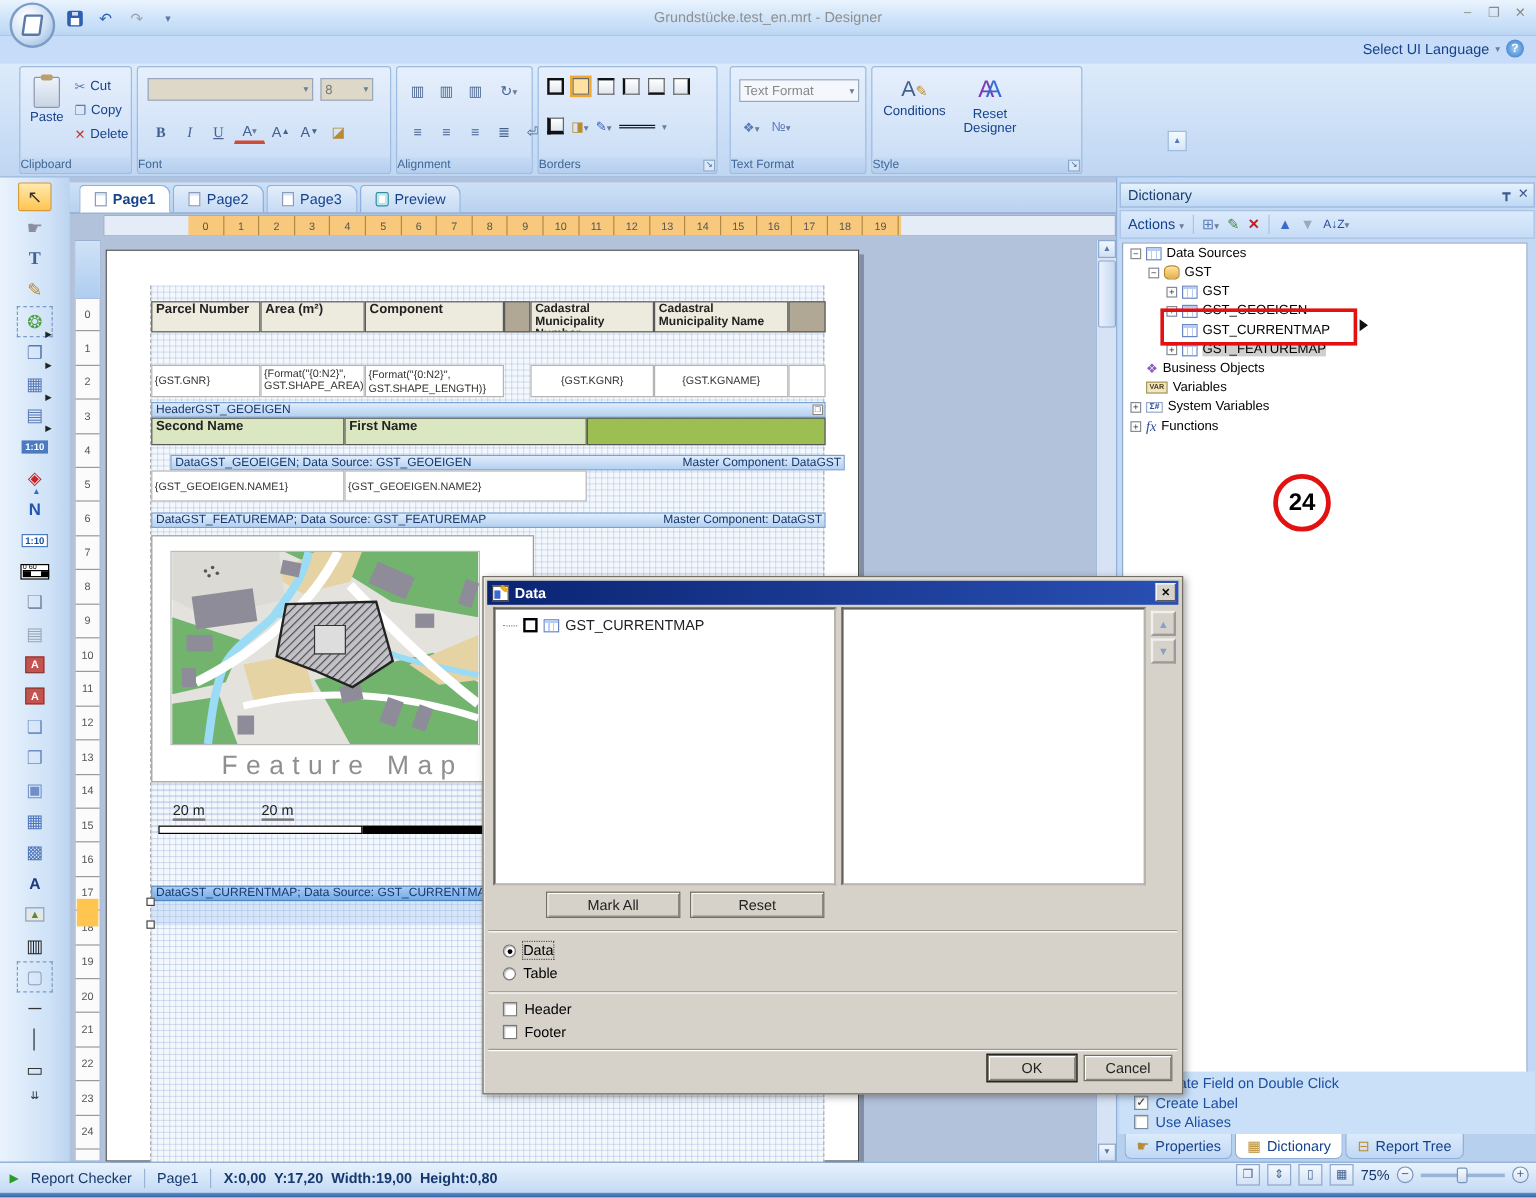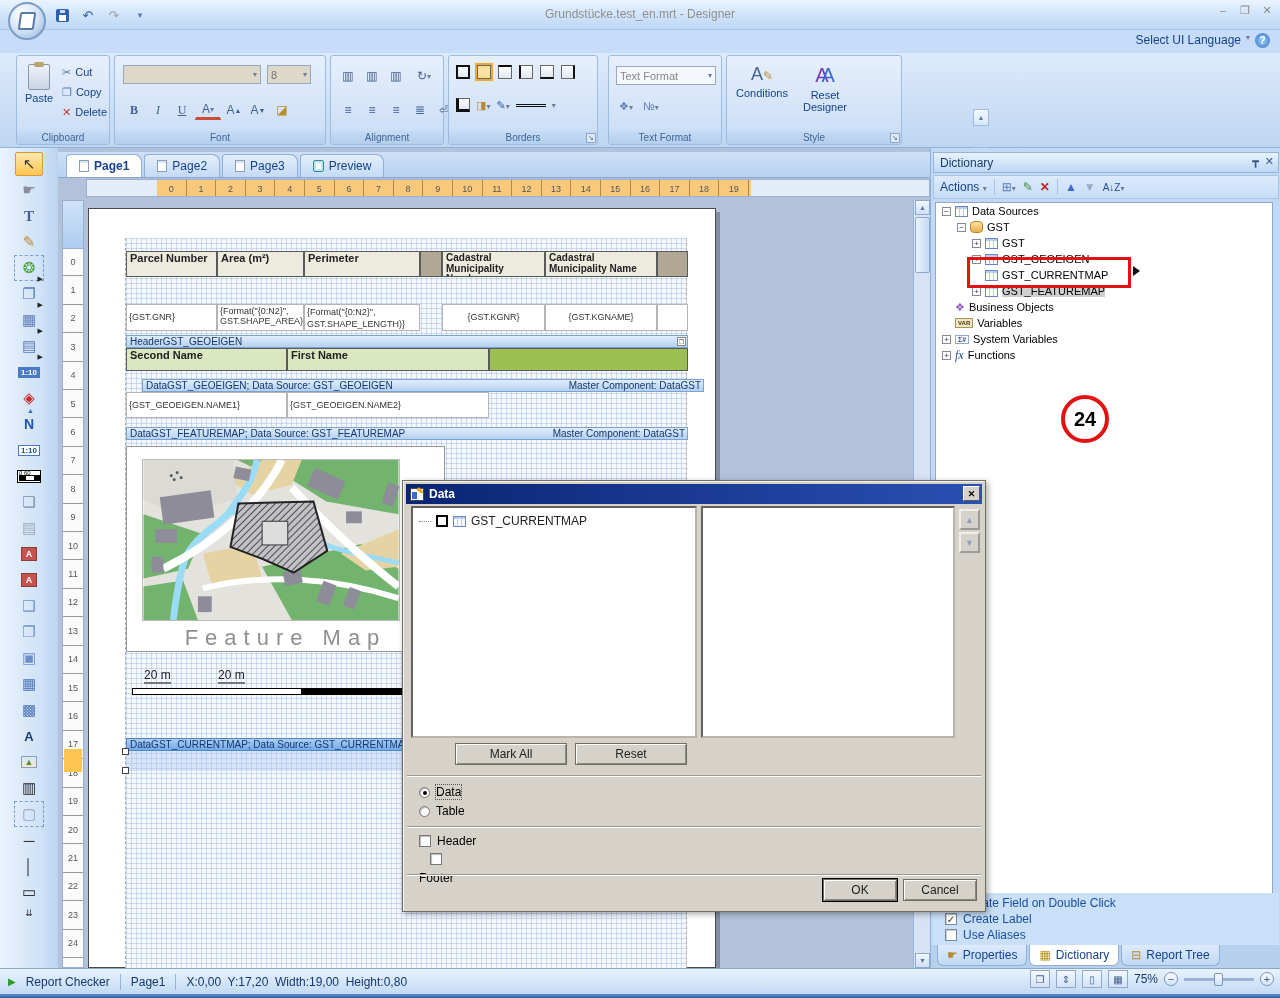--- a/index.html
+++ b/index.html
@@ -25,32 +25,32 @@
   #win-title { left:0; right:0; top:7px; text-align:center; color:#8f8f8f; font-size:12px; }
   .winbtns { right:6px; top:4px; display:flex; gap:8px; color:#8a8a8a; font-size:11px; }
   .winbtn { width:14px; text-align:center; }
 
   
   #tabrow { left:0; top:30px; width:1280px; height:23px; background:#c7dcf8; }
   #ribbon-tabs { position:absolute; left:54px; top:0; height:23px; display:flex; gap:6px; }
   .rtab { padding:3px 14px 0; color:#15428b; font-size:12px; border-radius:3px 3px 0 0; }
   .rtab.active { background:linear-gradient(#fdfeff,#e9f2fc); border:1px solid #91b3d9;
     border-bottom:none; font-weight:bold; }
-  #uilang { right:10px; top:3px; display:flex; align-items:flex-start; gap:5px; color:#15428b; font-size:12px; }
+  #uilang { right:10px; top:3px; display:flex; align-items:center; gap:5px; color:#15428b; font-size:12px; }
   .help-circle { width:15px; height:15px; border-radius:50%; background:radial-gradient(#9fd0f8,#2f6fc0);
     color:#fff; font-weight:bold; font-size:10px; text-align:center; line-height:15px; }
 
   
   #ribbon { left:0; top:53px; width:1280px; height:95px;
     background:linear-gradient(#dcebfb,#cbdef6 60%,#bfd6f2); border-bottom:1px solid #8fb0d8; }
   .rgroup { position:absolute; top:2px; height:90px; border:1px solid #9ebcdf; border-radius:3px;
     background:linear-gradient(#e6effc,#d4e4f8 60%,#c8dcf5); }
   .rcap { position:absolute; left:0; right:0; bottom:0; height:13px;
     background:linear-gradient(#c6dbf4,#b4ceee); color:#3f6794; font-size:10px;
-    text-align:center; border-radius:0 0 3px 3px; line-height:13px; }
+    text-align:left; border-radius:0 0 3px 3px; line-height:13px; }
   .launcher { position:absolute; right:1px; bottom:1px; width:10px; height:10px;
     border:1px solid #8ba9cc; font-size:7px; line-height:8px; text-align:center; color:#3f6794; background:#dce9f8; }
   .rlabel { color:#15428b; font-size:11px; }
   .smallbtn { display:flex; align-items:center; gap:4px; height:20px; padding:0 3px; }
   .bigbtn { display:flex; flex-direction:column; align-items:center; justify-content:flex-start;
     gap:2px; text-align:center; color:#15428b; font-size:11px; }
   .combo { background:#ddd8c8; border:1px solid #98a8bf; height:19px; display:flex;
     align-items:center; justify-content:space-between; padding:0 3px; color:#777; }
   .combo.white { background:#f4f7fb; }
   .caret { font-size:8px; color:#6b7f9b; }
@@ -583,21 +583,21 @@
     <div id="sthumb"></div>
     <div class="sbtn" style="bottom:0;">▼</div>
   </div>
 
   <div id="page">
     <div id="content">
 
 
       <div class="cell beige" style="left:0;top:13px;width:91px;height:26px;">Parcel Number</div>
       <div class="cell beige" style="left:91px;top:13px;width:87px;height:26px;">Area (m²)</div>
-      <div class="cell beige" style="left:178px;top:13px;width:116px;height:26px;">Perimeter</div>
+      <div class="cell beige" style="left:178px;top:13px;width:116px;height:26px;">Component</div>
       <div class="cell brown" style="left:294px;top:13px;width:22px;height:26px;"></div>
       <div class="cell beige" style="left:316px;top:13px;width:103px;height:26px;font-size:10px;">Cadastral Municipality Number</div>
       <div class="cell beige" style="left:419px;top:13px;width:112px;height:26px;font-size:10px;">Cadastral Municipality Name</div>
       <div class="cell brown" style="left:531px;top:13px;width:31px;height:26px;"></div>
 
 
       <div class="dcell" style="left:0;top:66px;width:91px;height:27px;line-height:23px;">{GST.GNR}</div>
       <div class="dcell" style="left:91px;top:66px;width:87px;height:27px;">{Format("{0:N2}", GST.SHAPE_AREA)}</div>
       <div class="dcell" style="left:178px;top:66px;width:116px;height:27px;line-height:12px;">{Format("{0:N2}", GST.SHAPE_LENGTH)}</div>
       <div class="dcell" style="left:316px;top:66px;width:103px;height:27px;line-height:23px;text-align:center;">{GST.KGNR}</div>
@@ -782,21 +782,21 @@
       </div>
     </div>
 </div>
 
 <div id="statusbar" class="abs">
   <span style="color:#2a9a2a;font-size:10px;">▶</span>
   <span>Report Checker</span>
   <span class="ssep"></span>
   <span>Page1</span>
   <span class="ssep"></span>
-  <span style="white-space:pre;">X:0,00  Y:17,20  Width:19,00  Height:0,80</span>
+  <span style="white-space:pre;font-weight:bold;">X:0,00  Y:17,20  Width:19,00  Height:0,80</span>
 </div>
 <div id="status-right">
   <span class="viewbtn">❐</span>
   <span class="viewbtn">⇕</span>
   <span class="viewbtn">▯</span>
   <span class="viewbtn">▦</span>
   <span>75%</span>
   <span class="zbtn">−</span>
   <span id="zoom-track">
       <span id="zoom-thumb"></span>
@@ -836,21 +836,21 @@
         <span class="radio"></span>
         <span>Table</span>
       </div>
     </div>
   <div class="etched" style="top:345px;"></div>
   <div id="dlg-checks">
       <div class="dlg-row" style="top: 353px; position: absolute;">
         <span class="dlg-check"></span>
         <span>Header</span>
       </div>
-      <div class="dlg-row" style="top: 372px; position: absolute; flex-direction: column;">
+      <div class="dlg-row" style="top: 372px; position: absolute;">
         <span class="dlg-check"></span>
         <span>Footer</span>
       </div>
     </div>
   <div class="etched" style="top:393px;"></div>
   <div class="dbtn default" style="left:420px;top:398px;width:74px;">OK</div>
   <div class="dbtn" style="left:500px;top:398px;width:74px;">Cancel</div>
 </div>
 
 <div id="anno-box" class="abs"></div>

